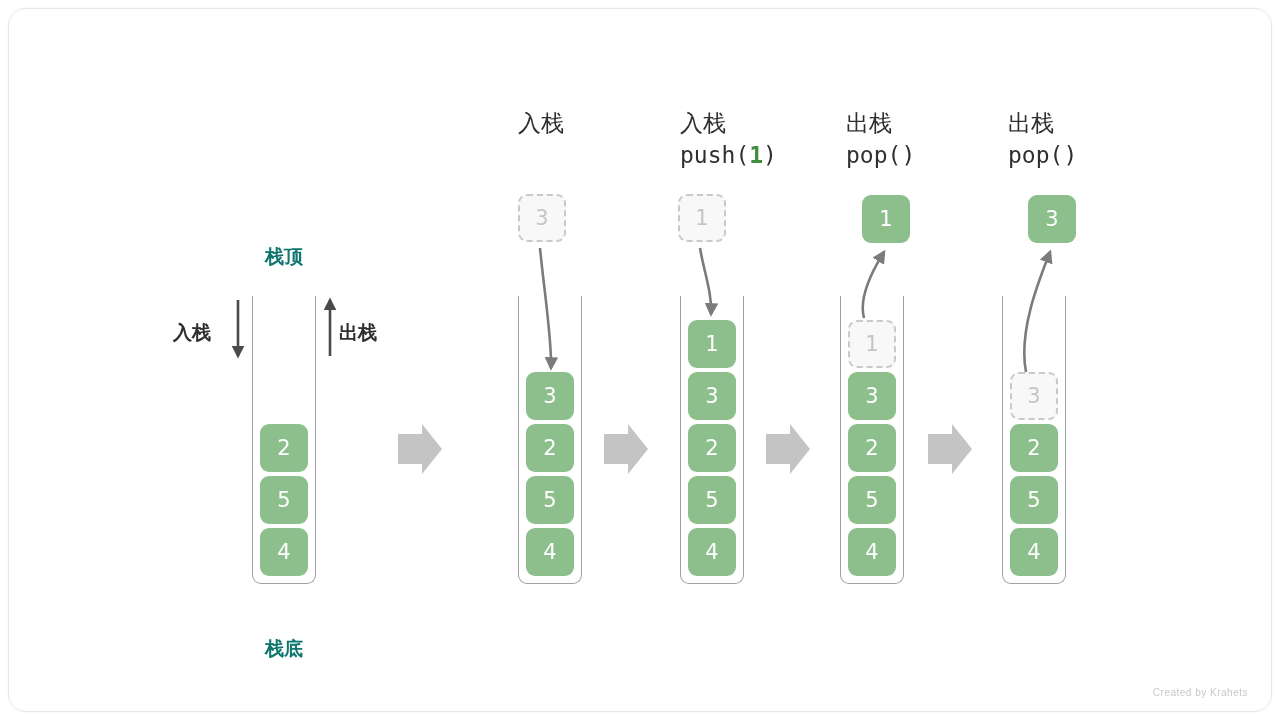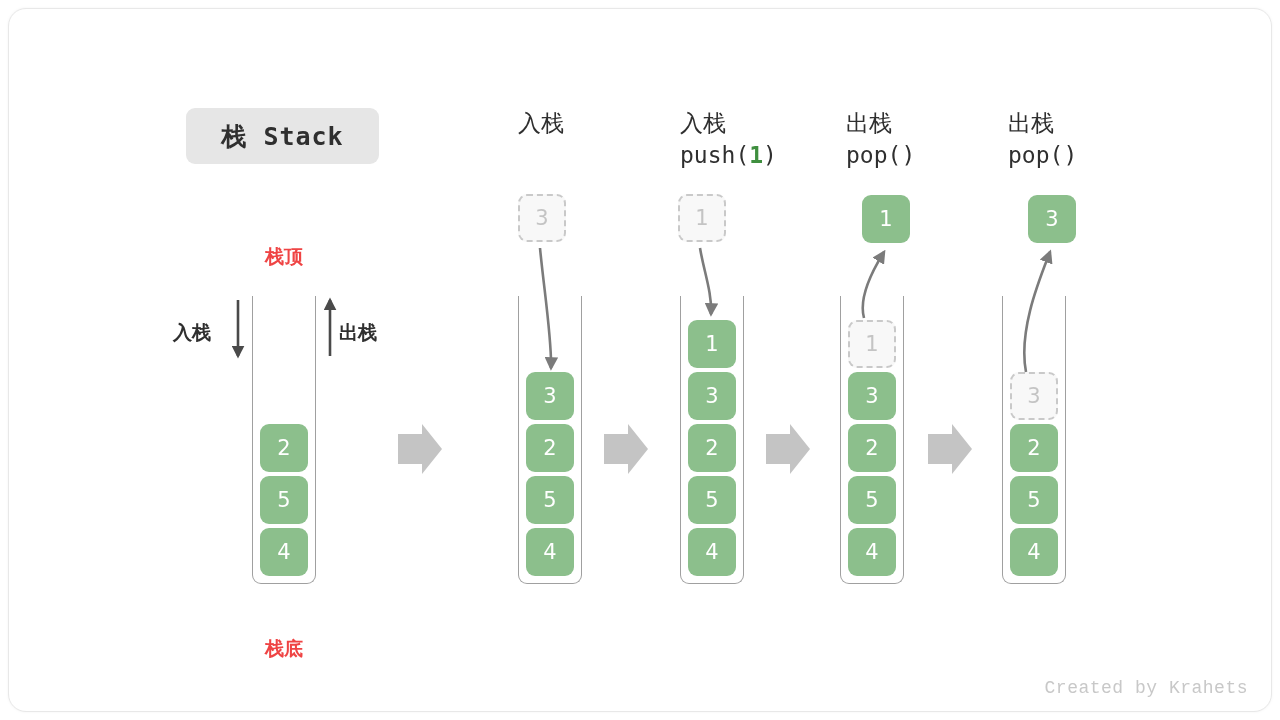--- a/index.html
+++ b/index.html
@@ -142,55 +142,52 @@
     font-size: 19px;
     font-weight: bold;
     color: #2f2f2f;
     white-space: pre;
   }
   .vlabel {
     position: absolute;
     font-family: "DejaVu Sans", sans-serif;
     font-size: 19px;
     font-weight: bold;
-    color: #ef4444;
+    color: #0f766e;
     white-space: pre;
     text-align: center;
   }
 
   svg.overlay {
     position: absolute;
     left: 0; top: 0;
     width: 1280px;
     height: 720px;
     pointer-events: none;
   }
 
   
   #credit {
     position: absolute;
     right: 32px;
     bottom: 22px;
-    font-family: Liberation Mono, monospace;
-    font-size: 18px;
+    font-family: Liberation Sans, sans-serif;
+    font-size: 10px;
     color: #c8c8c8;
     letter-spacing: 0.5px;
     white-space: pre;
   }
 </style>
 </head>
 <body>
 
 <div id="card"></div>
 
 <div id="stage">
 
-  <div id="title-chip">
-    <span class="t">栈 Stack</span>
-  </div>
 
   <div class="vlabel" style="left:234px; top:244px; width:100px;">栈顶</div>
 
   <div class="side-label" style="left:173px; top:320px;">入栈</div>
 
   <div class="side-label" style="left:339px; top:320px;">出栈</div>
 
   <div class="stack" style="left:252px; top:296px;"></div>
 
   <div class="items" style="left:252px; top:296px;">

